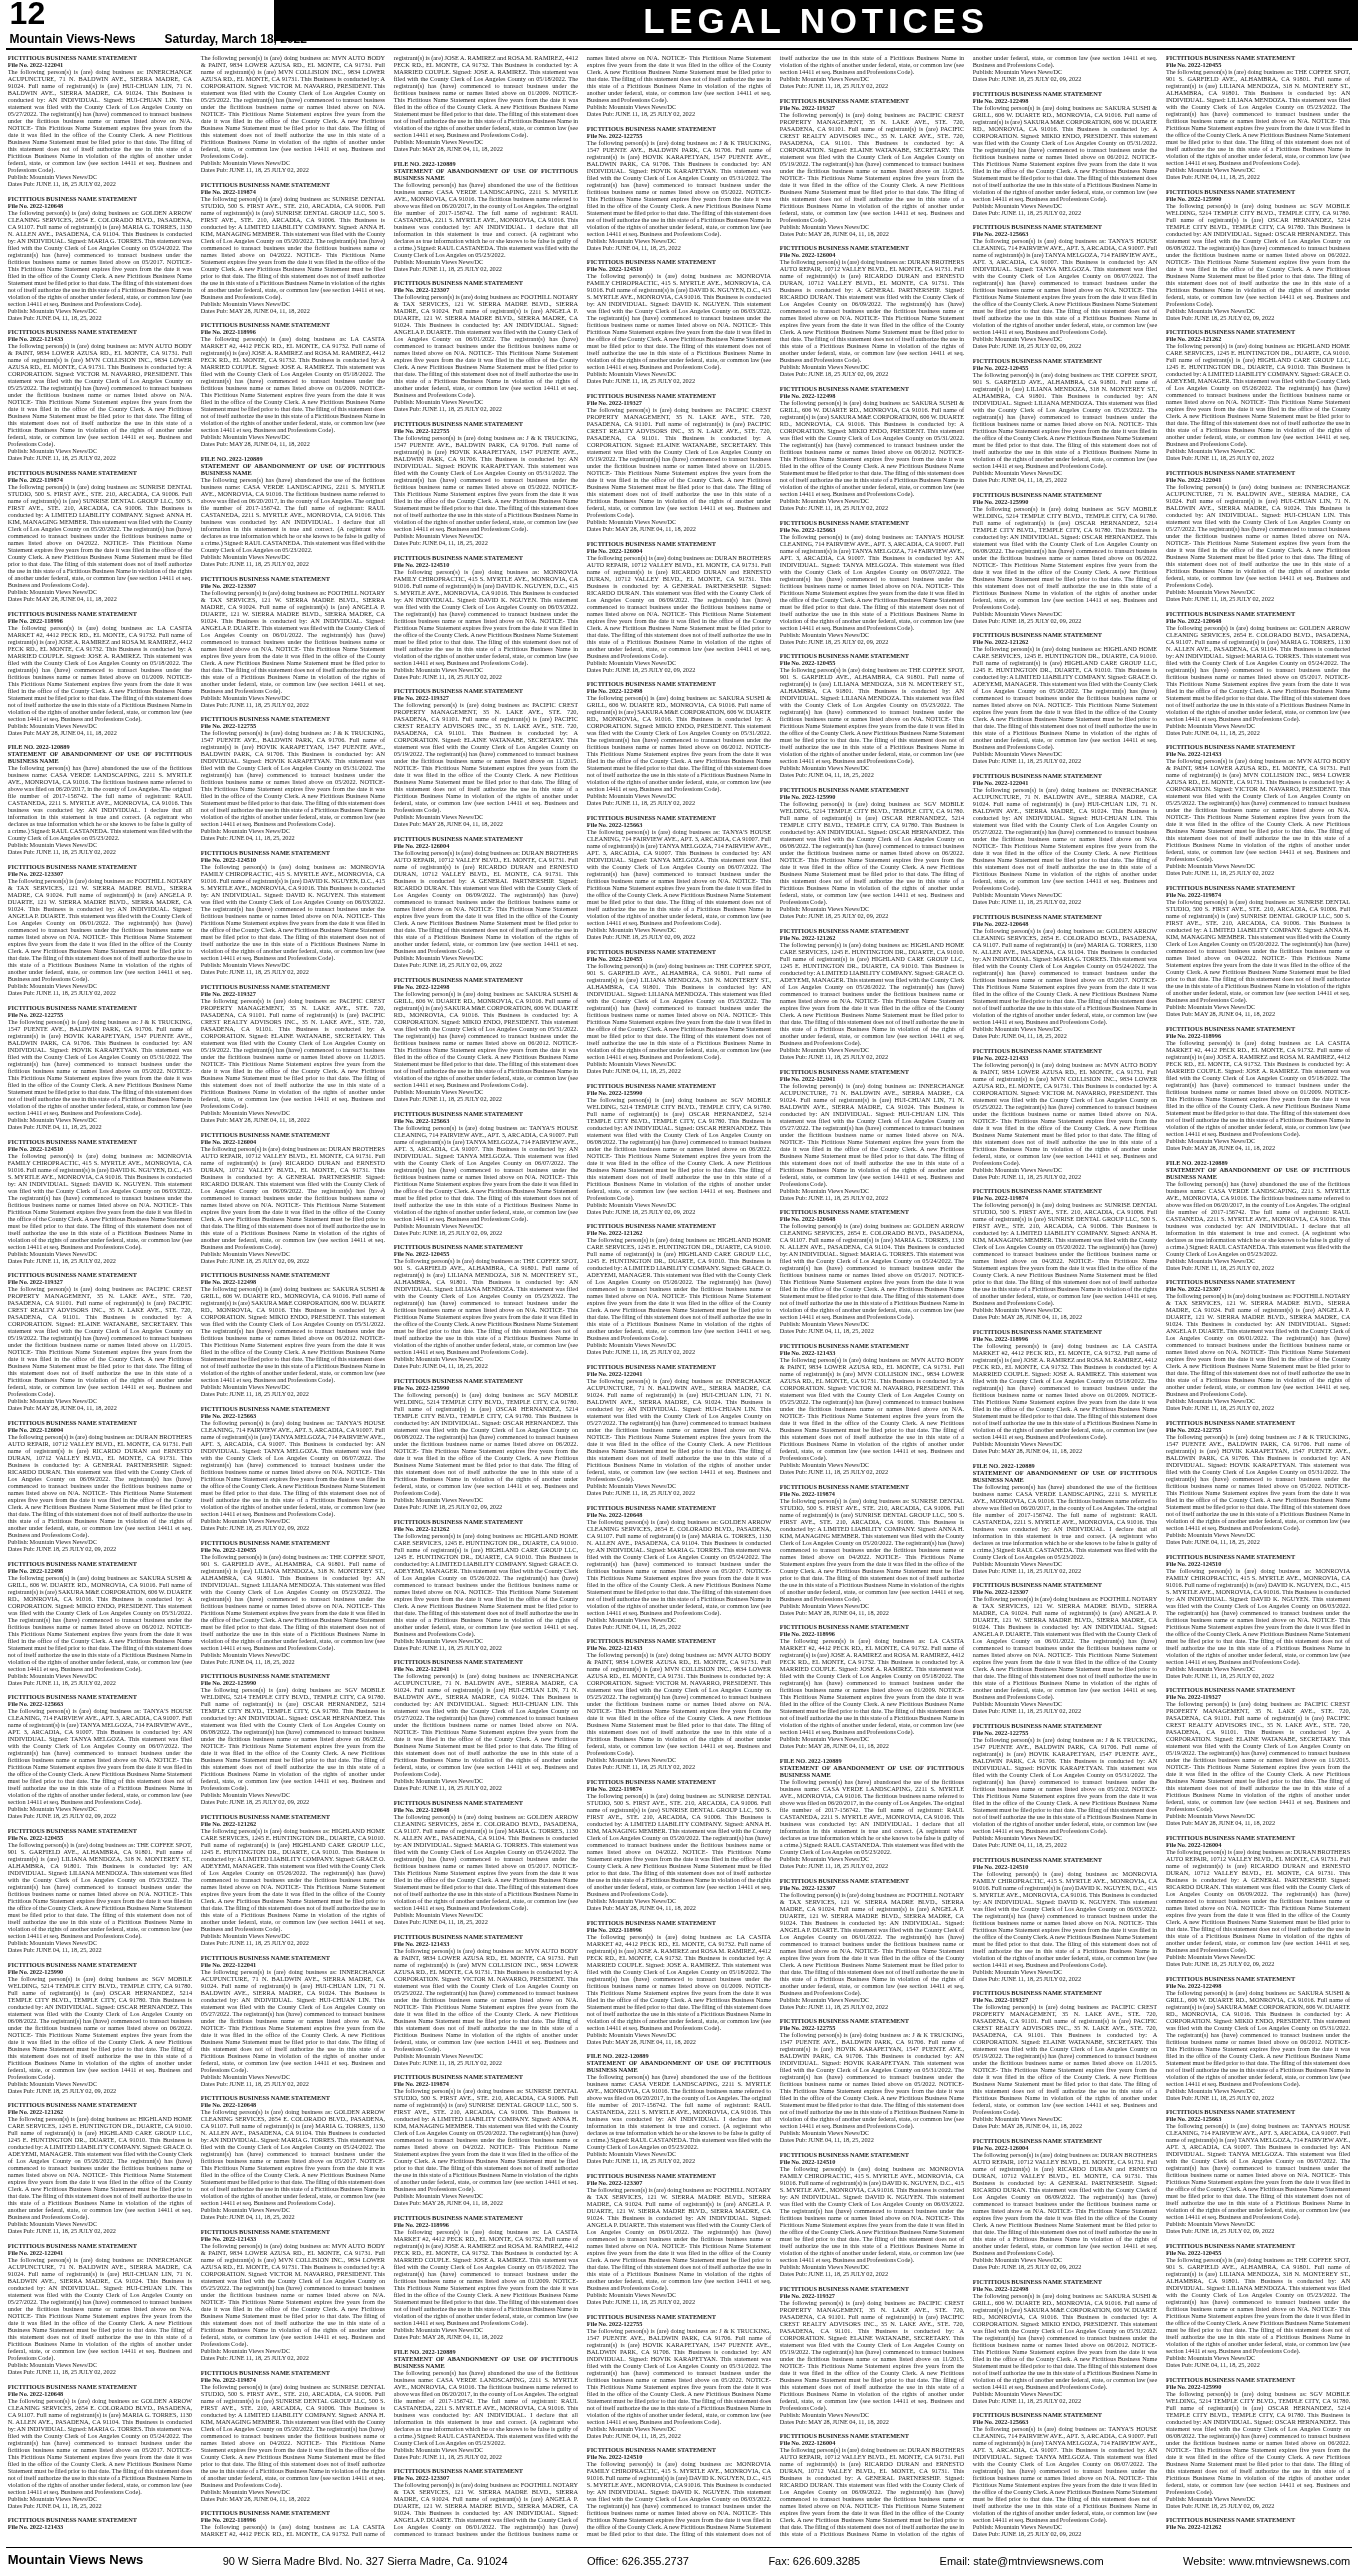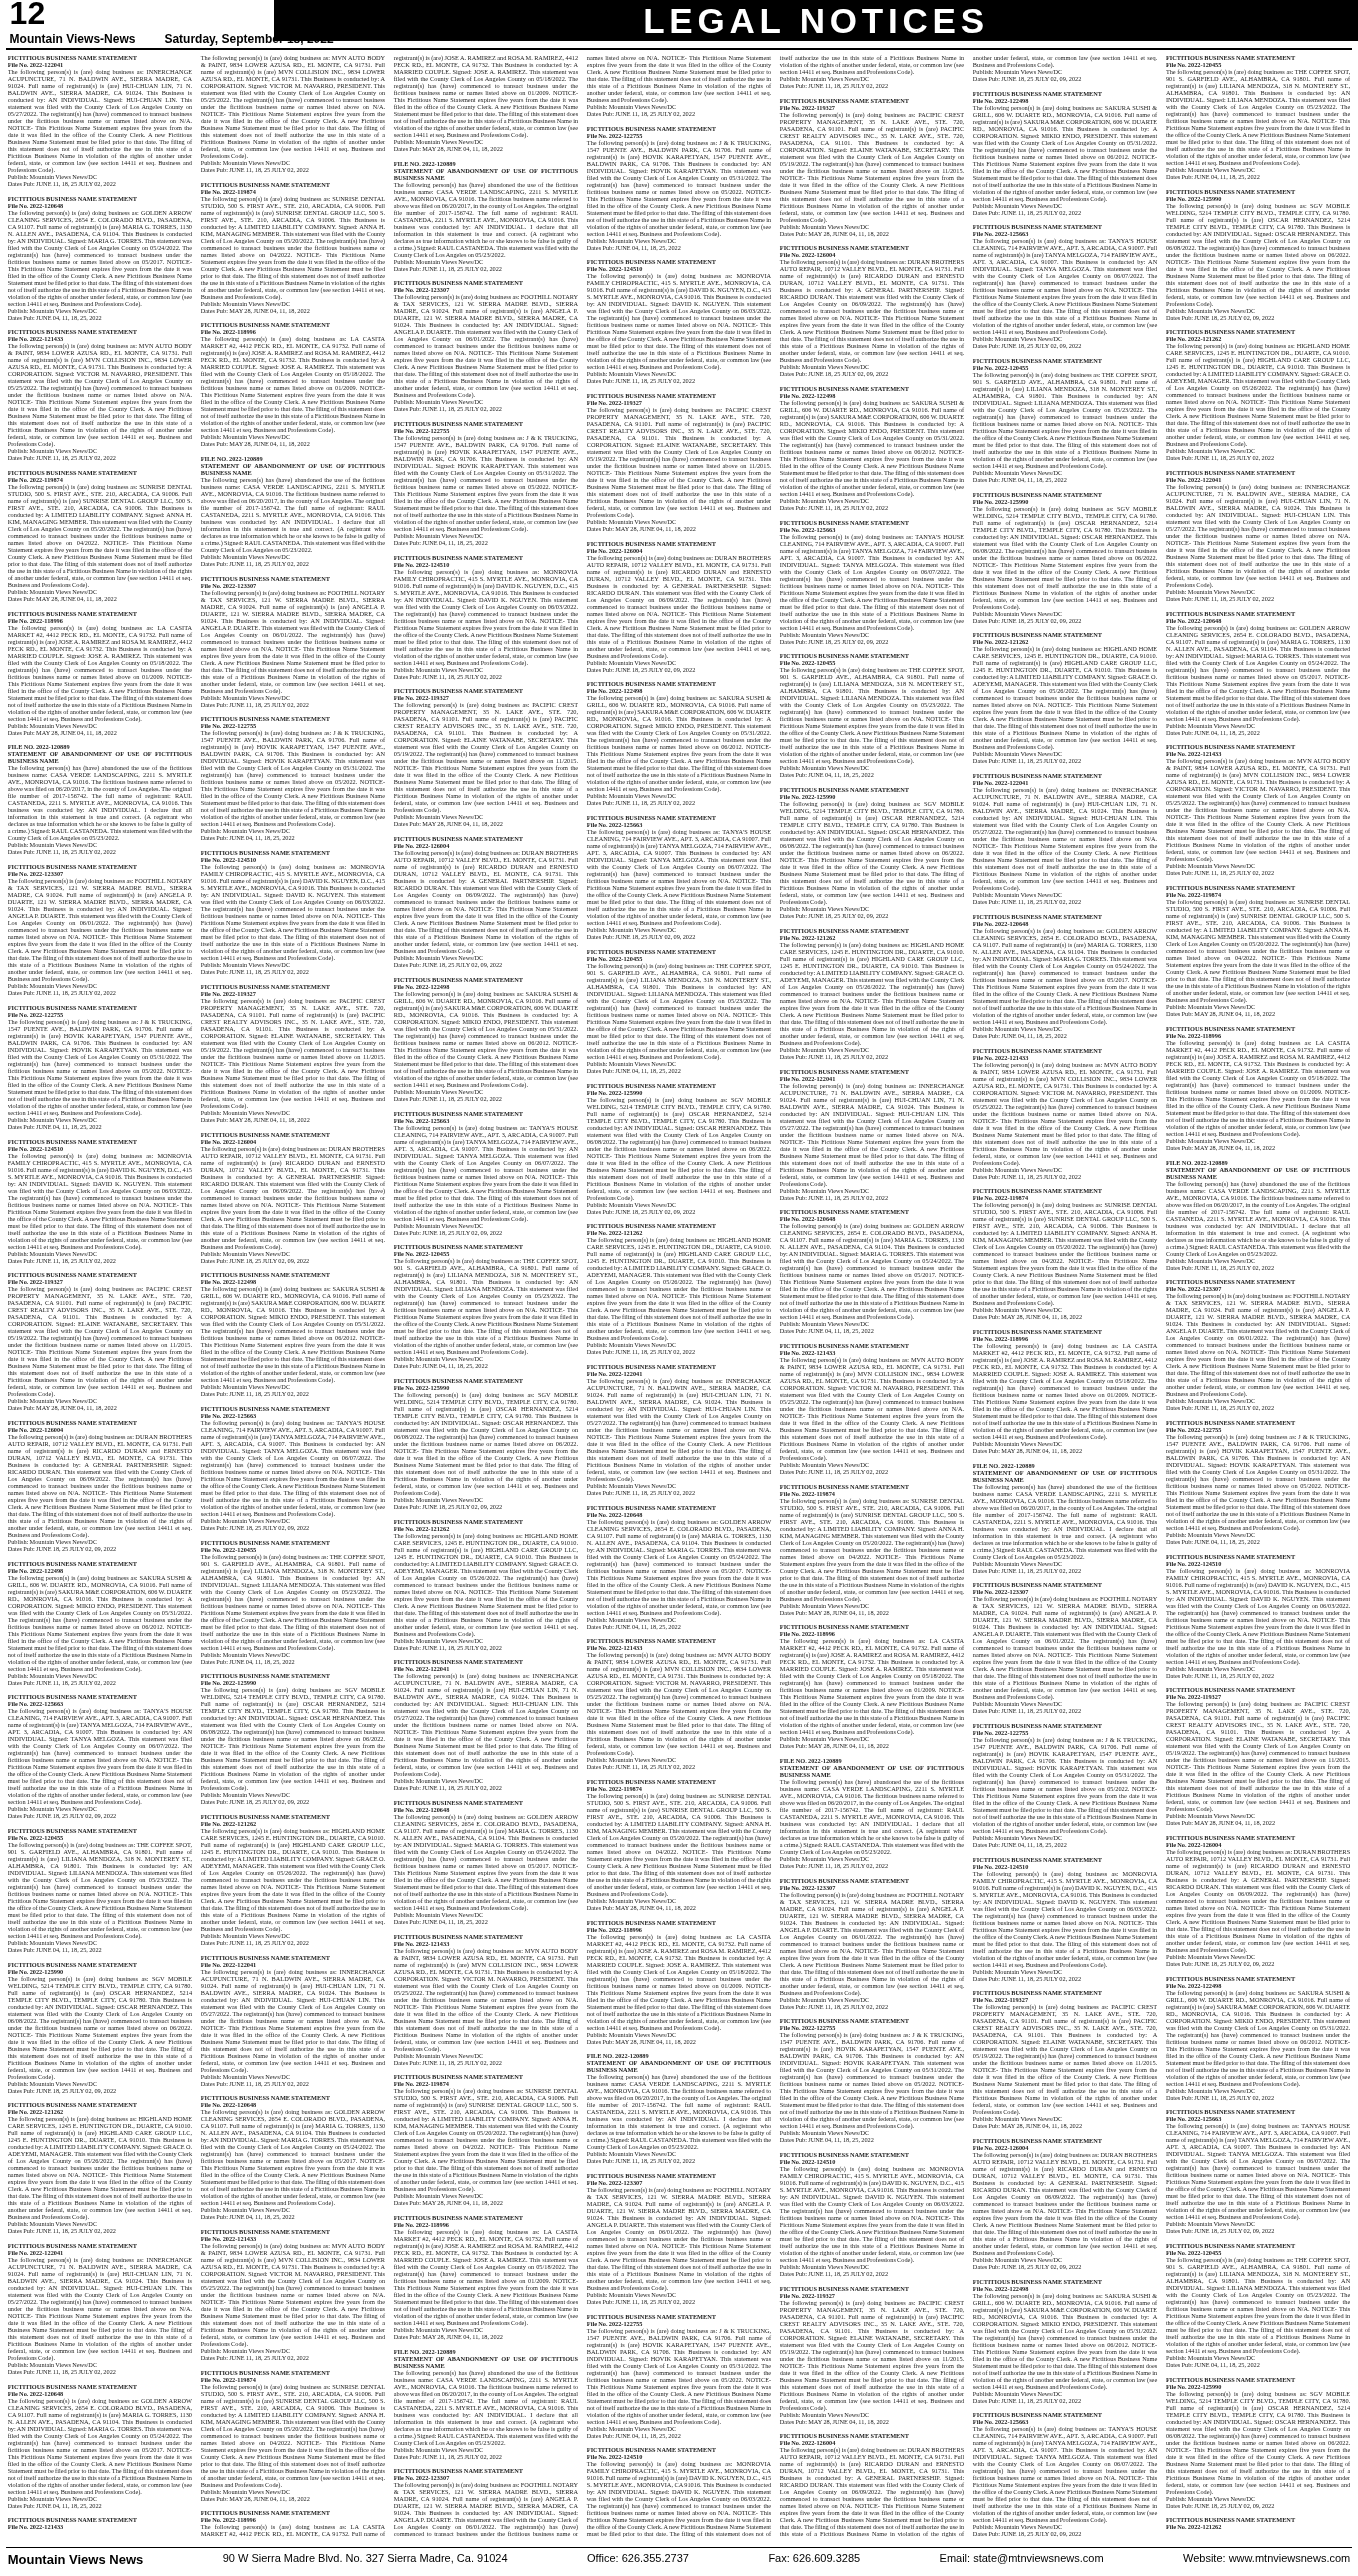--- a/index.html
+++ b/index.html
@@ -49,39 +49,39 @@
       color: #222;
     }
     .notice { margin: 0 0 7.7px 0; }
     .n-head { font-weight: bold; }
     .n-body { }
     .n-tail { }
 
     
     footer {
       position: absolute; left: 7.7px; right: 7.7px; top: 2552px;
-      display: flex; justify-content: space-between; align-items: flex-start;
+      display: flex; justify-content: space-between; align-items: flex-end;
       font-family: "Liberation Sans", sans-serif; font-size: 11px;
       white-space: nowrap; color: #000;
     }
     .f-name { font-weight: bold; font-size: 13px; }
   </style>
 </head>
 <body>
 
 <div class="page">
 
   <header class="masthead">
     <div class="page-number">12</div>
     <div class="banner">
       <span class="banner-title">LEGAL NOTICES</span>
     </div>
     <div class="masthead-line">
       <span>Mountain Views-News</span>
-      <span>Saturday, September 18, 2022</span>
+      <span>Saturday, March 18, 2022</span>
     </div>
   </header>
 
   <div class="rule top-rule"></div>
 
   <main class="notices" id="notices-flow">
       <article class="notice">
         <div class="n-head">FICTITIOUS BUSINESS NAME STATEMENT</div>
         <div class="n-head">File No. 2022-122041</div>
         <div class="n-body">The following person(s) is (are) doing business as: INNERCHANGE ACUPUNCTURE, 71 N. BALDWIN AVE., SIERRA MADRE, CA 91024. Full name of registrant(s) is (are) HUI-CHUAN LIN, 71 N. BALDWIN AVE., SIERRA MADRE, CA 91024. This Business is conducted by: AN INDIVIDUAL. Signed: HUI-CHUAN LIN. This statement was filed with the County Clerk of Los Angeles County on 05/27/2022. The registrant(s) has (have) commenced to transact business under the fictitious business name or names listed above on N/A. NOTICE- This Fictitious Name Statement expires five years from the date it was filed in the office of the County Clerk. A new Fictitious Business Name Statement must be filed prior to that date. The filing of this statement does not of itself authorize the use in this state of a Fictitious Business Name in violation of the rights of another under federal, state, or common law (see section 14411 et seq. Business and Professions Code).</div>

